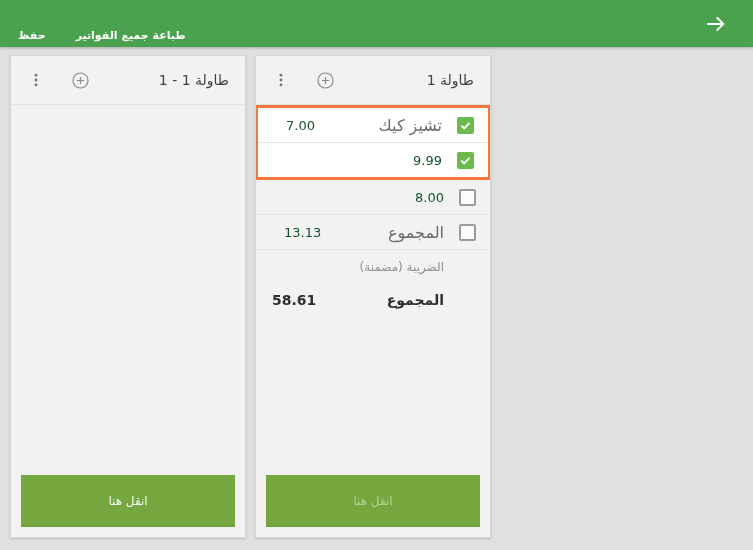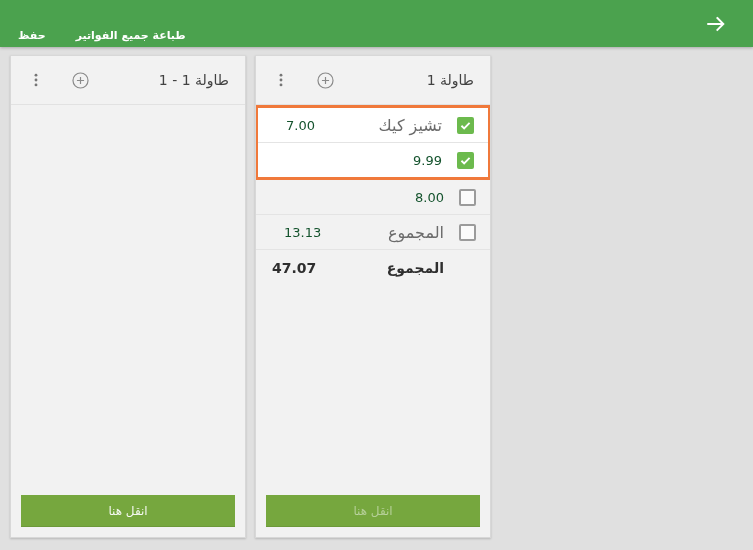--- a/index.html
+++ b/index.html
@@ -71,21 +71,21 @@
     padding:1px 46px 0 16px;color:#8D8D8D;font-size:12px;
   }
   .total-row{
     height:36px;display:flex;align-items:center;
     padding:0 46px 0 16px;font-size:14px;font-weight:bold;color:#2F2F2F;
   }
   .total-row .label{flex:1;}
   .total-row .value{direction:ltr;}
   .panel-footer{padding:10px;}
   .move-btn{
-    height:32px;background:var(--button_green,#76A73E);
+    height:52px;background:var(--button_green,#76A73E);
     display:flex;align-items:center;justify-content:center;
     color:rgba(255,255,255,.92);font-size:12px;cursor:pointer;
     box-shadow:inset 0 -1px 0 rgba(0,0,0,.08);
   }
   .move-btn.muted{color:rgba(255,255,255,.45);}
 </style>
 </head>
 <body>
 
 <div class="appbar">
@@ -173,23 +173,26 @@
         <span class="item-price">8.00</span>
       </div>
       <div class="row">
         <span class="checkbox">
           
         </span>
         <span class="item-name">المجموع</span>
         <span class="item-price">13.13</span>
       </div>
 
+      <div class="tax-row">
+        <span>الضريبة (مضمنة)</span>
+      </div>
       <div class="total-row">
         <span class="label">المجموع</span>
-        <span class="value">47.07</span>
+        <span class="value">58.61</span>
       </div>
     </div>
 
     <div class="panel-footer">
       <div class="move-btn muted">انقل هنا</div>
     </div>
   </div>
 
 </div>
 

